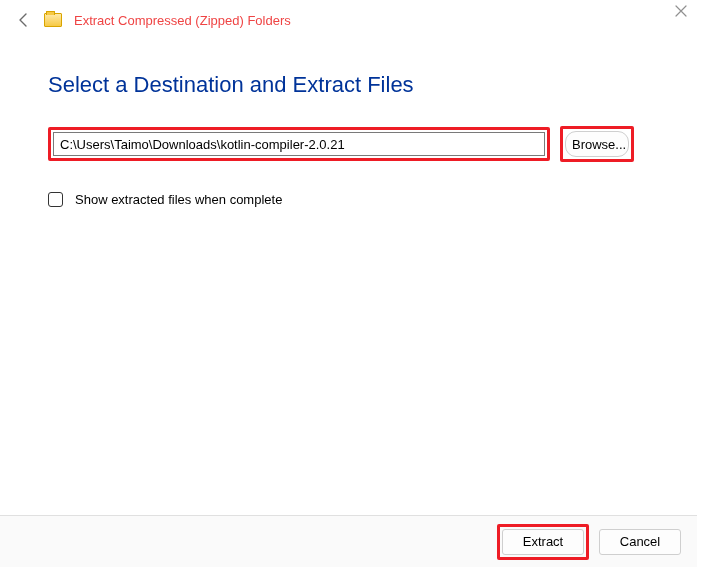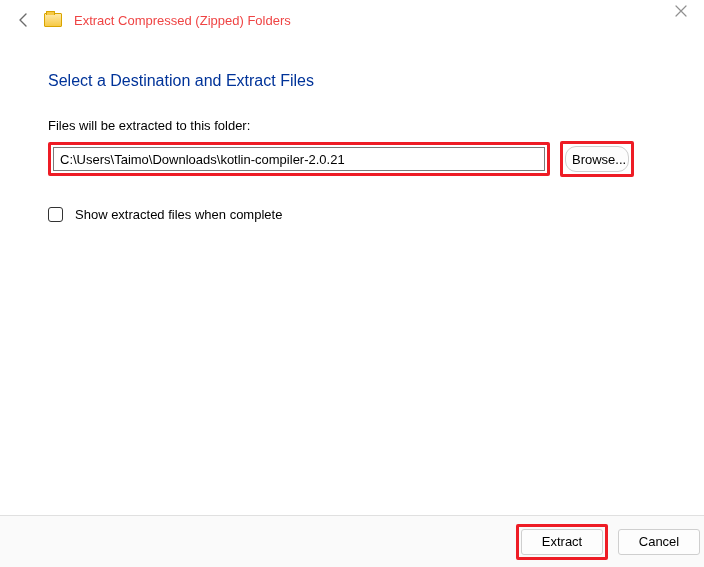--- a/index.html
+++ b/index.html
@@ -49,21 +49,21 @@
     top:4px; right:16px;
     color:#808080;
     font-size:16px;
     cursor:pointer;
   }
   .content {
     padding: 28px 48px 0 48px;
   }
   .heading {
     color: #003399;
-    font-size: 16px;
+    font-size: 22px;
     font-weight: 400;
     margin: 8px 0 28px 0;
   }
   .label {
     font-size: 13px;
     margin-bottom: 8px;
   }
   .path-row {
     display: flex;
     align-items: center;
@@ -111,28 +111,28 @@
   }
   .checkbox-box {
     width: 15px; height: 15px;
     border: 1px solid #333;
     border-radius: 3px;
     background: #fff;
     cursor: pointer;
   }
   .footer {
     position: absolute;
-    bottom: 0; left: 0; right: 0;
+    bottom: 0; left: 0; right: 7px;
     border-top: 1px solid #e0e0e0;
     background: #fafafa;
     height: 52px;
     display: flex;
     justify-content: flex-end;
     align-items: center;
-    padding-right: 4px;
+    padding-right: 16px;
     gap: 10px;
   }
   .footer-btn {
     width: 82px;
     height: 26px;
     background: #fdfdfd;
     border: 1px solid #cfcfcf;
     border-radius: 3px;
     font-size: 13px;
     font-family: inherit;
@@ -160,21 +160,20 @@
 
 <span class="close-x">
   <svg width="14" height="14" viewBox="0 0 14 14">
       <path d="M2 2 L12 12 M12 2 L2 12" stroke="#909090" stroke-width="1.2" stroke-linecap="round"></path>
     </svg>
 </span>
 
 <div class="content">
   <div class="heading">Select a Destination and Extract Files</div>
 
-  <div class="label">Files will be extracted to this folder:</div>
 
   <div class="path-row">
     <span class="highlight-box path-input-wrap">
       <input class="path-input" type="text" value="C:\Users\Taimo\Downloads\kotlin-compiler-2.0.21" style="">
     </span>
     <span class="highlight-box browse-btn-wrap">
       <button class="browse-btn">Browse...</button>
     </span>
   </div>
 

